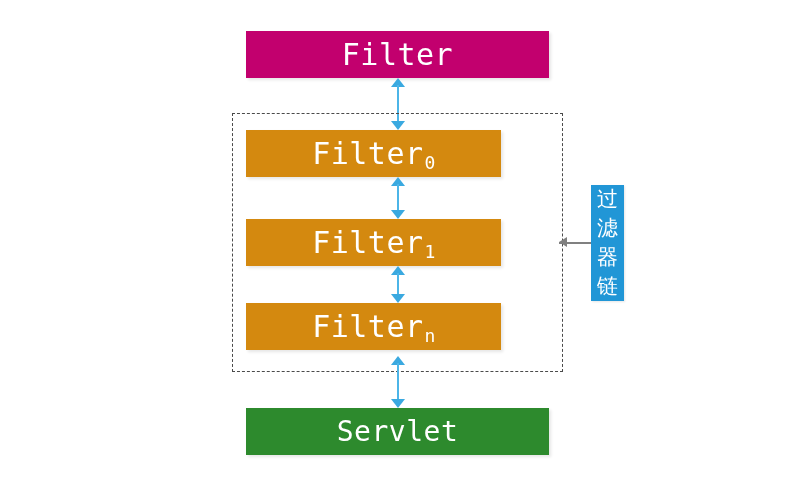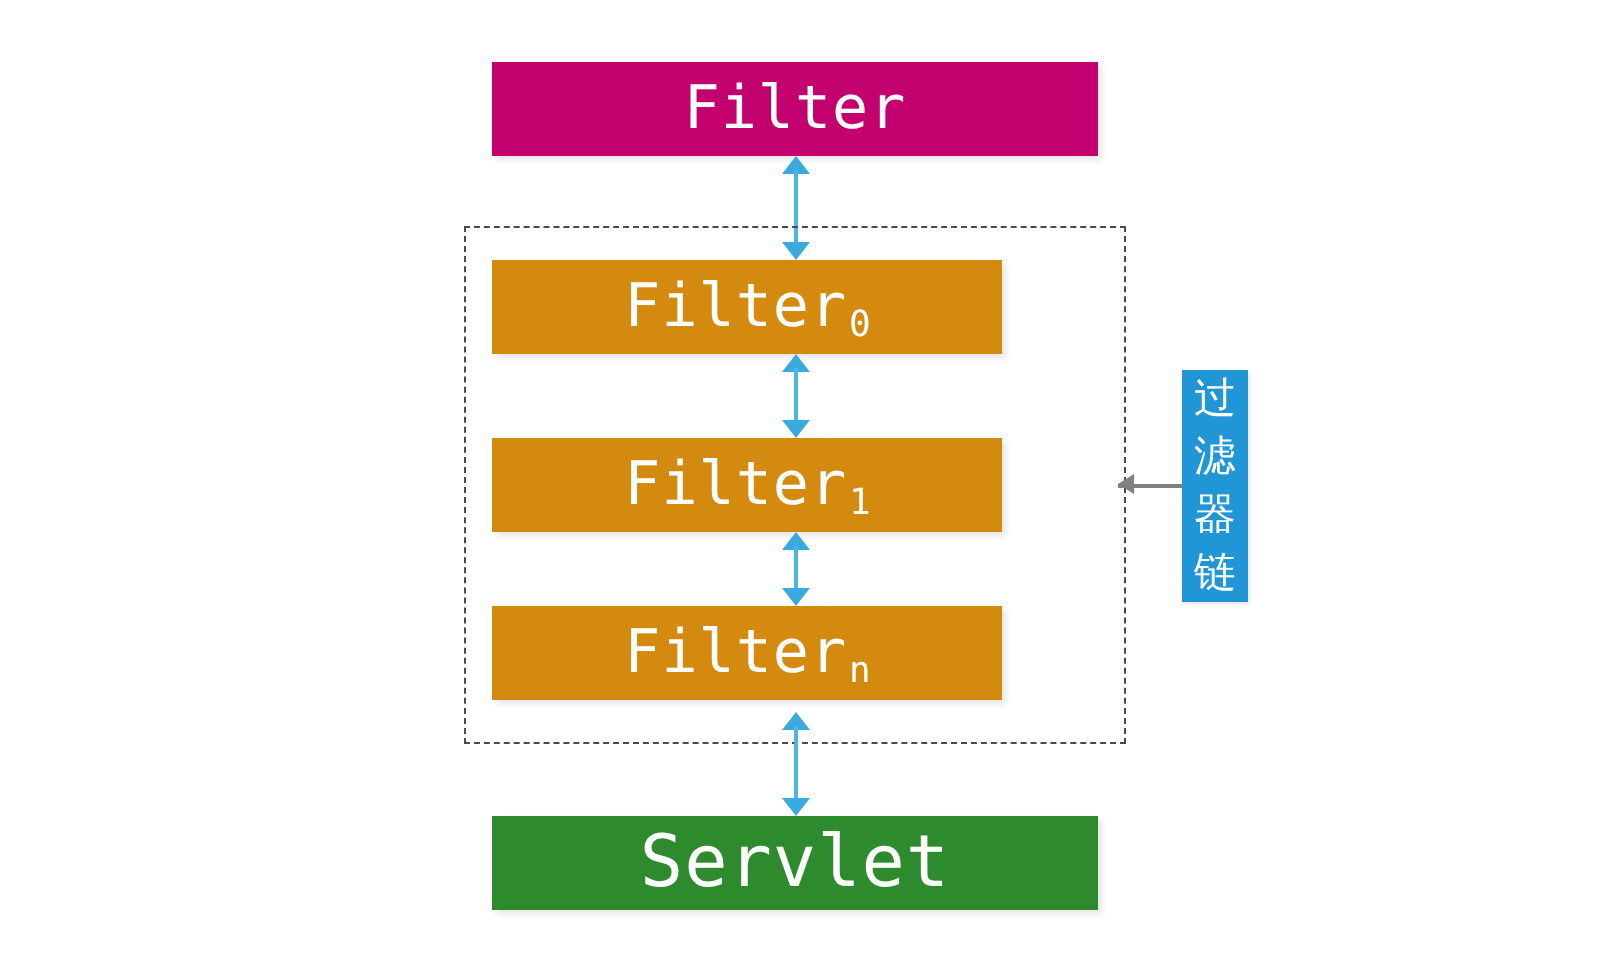--- a/index.html
+++ b/index.html
@@ -41,21 +41,21 @@
     background: #c2006e;
     font-size: 30px;
   }
 
   .node-servlet {
     left: 246px;
     top: 408px;
     width: 303px;
     height: 47px;
     background: #2d8a2d;
-    font-size: 36px;
+    font-size: 28px;
   }
 
   .node-filter {
     left: 246px;
     width: 255px;
     height: 47px;
     background: #d4890f;
     font-size: 30px;
   }
   .filter-0 { top: 130px; }

